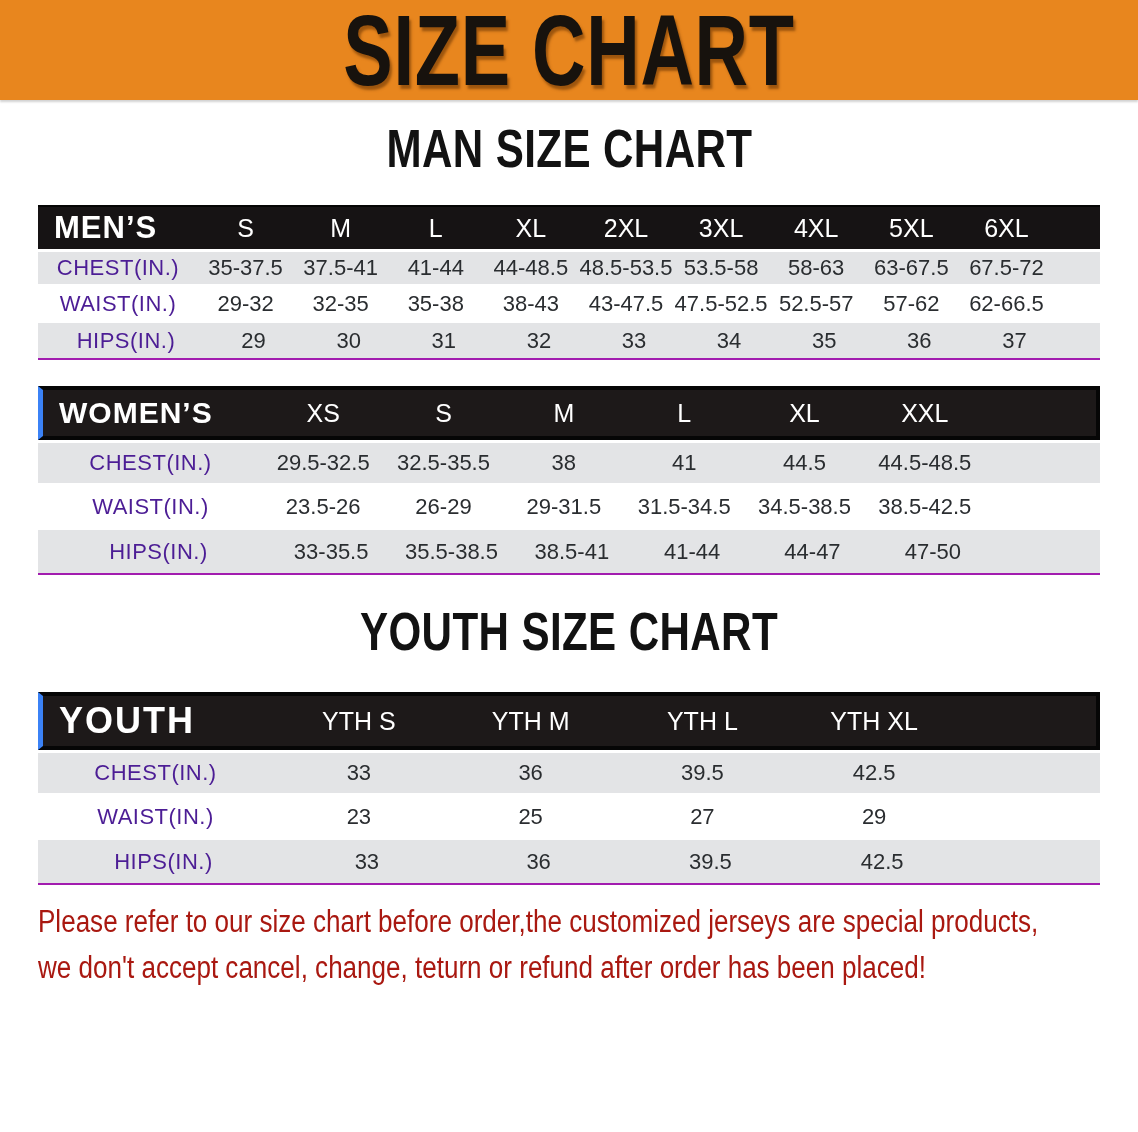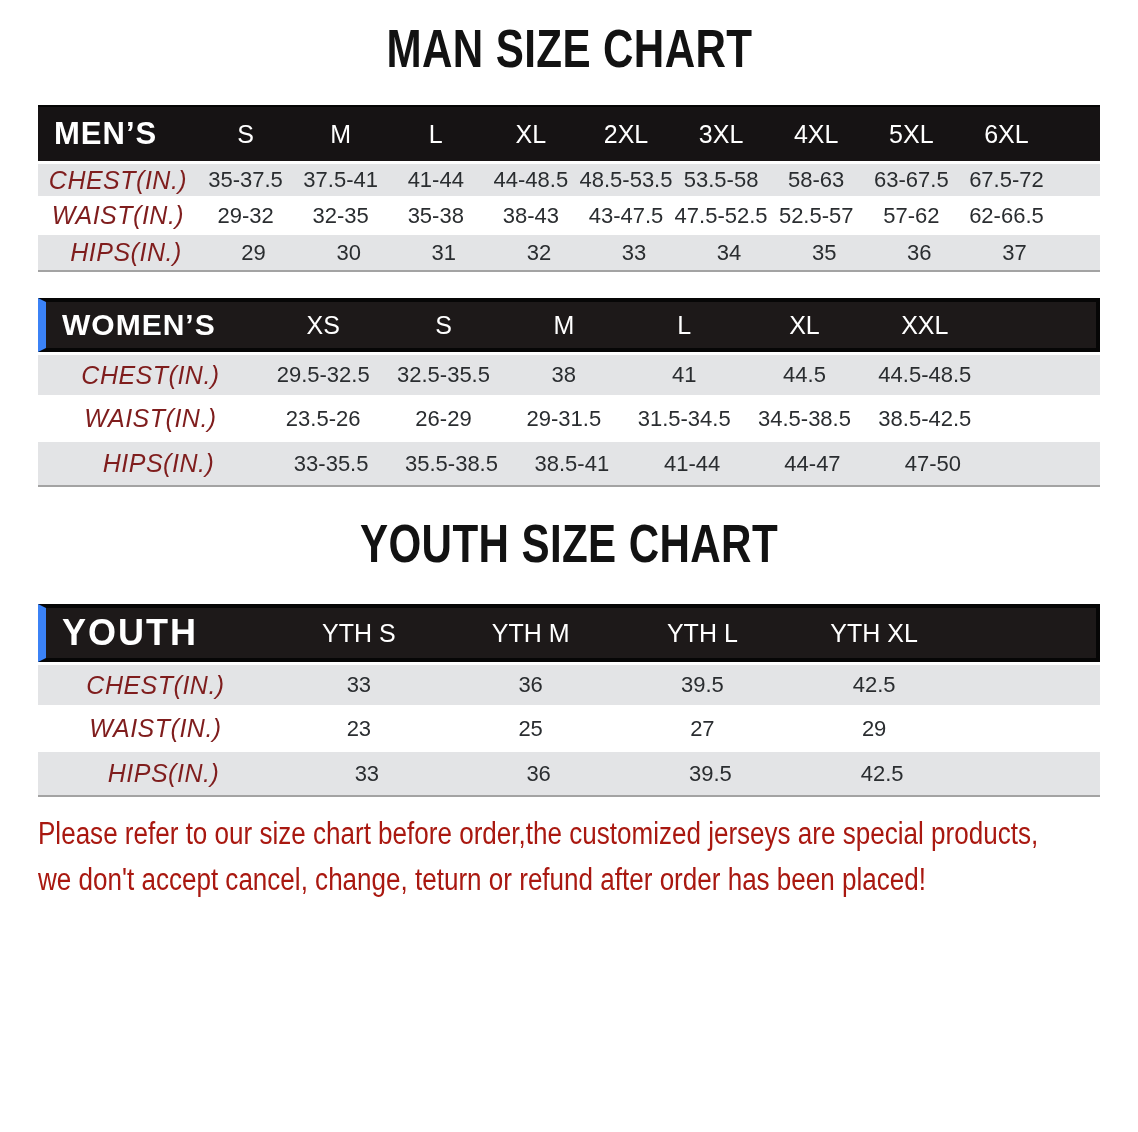--- a/index.html
+++ b/index.html
@@ -40,58 +40,61 @@
     width:1062px; margin:0 38px;
   }
   .sec-0 .size-table{ margin-top:20px; }
   .sec-1 .size-table{ margin-top:26px; }
   .sec-2 .size-table{ margin-top:24px; }
   thead tr{ background:#161314; }
   thead th{ color:#ffffff; font-weight:400; font-size:25px; text-align:center; }
   thead th.corner{
     text-align:left; padding-left:16px; font-weight:700; letter-spacing:1px;
   }
-  .tbl-0 thead tr{ height:56px; }
+  .tbl-0 thead tr{ height:44px; }
   .tbl-0 thead th{ border-top:2px solid #050505; }
   .tbl-0 thead th.corner{ font-size:31px; }
   .tbl-1 thead tr{ height:54px; }
   .tbl-2 thead tr{ height:58px; }
   .tbl-1 thead th, .tbl-2 thead th{
     background:#1d1919; border-top:4px solid #060606; border-bottom:4px solid #060606;
   }
-  .tbl-1 thead th:first-child, .tbl-2 thead th:first-child{ border-left:8px solid #3b82f6; }
+  .tbl-1 thead th:first-child, .tbl-2 thead th:first-child{ border-left:5px solid #3b82f6; }
   .tbl-1 thead th:last-child,  .tbl-2 thead th:last-child{ border-right:4px solid #060606; }
   .tbl-1 thead th.corner{ font-size:30px; }
   .tbl-2 thead th.corner{ font-size:36px; letter-spacing:2px; }
   tbody tr:nth-child(odd){ background:#E3E4E6; }
   tbody tr:nth-child(even){ background:#ffffff; }
   tbody tr:first-child td{ border-top:3px solid #ffffff; }
   tbody td{ border-bottom:2px solid #ffffff; text-align:center;
             font-size:22px; color:#2a2d30; }
-  tbody tr:last-child td{ border-bottom:2px solid #a3a3a3;padding-left:16px; }
-  tbody td.row-label{ font-size:25px; color:#7f1d1d; letter-spacing:0.5px;font-style:italic; }
+  tbody tr:last-child td{ border-bottom:2px solid #a21caf;padding-left:16px; }
+  tbody td.row-label{ font-size:22px; color:#4c1d95; letter-spacing:0.5px; }
   .tbl-0 tbody tr{ height:37px; }
   .tbl-1 tbody tr{ height:45px; }
   .tbl-2 tbody tr{ height:45px; }
   .tbl-0 .col-label{ width:160px; }  .tbl-0 .col-spacer{ width:46px; }
   .tbl-1 .col-label{ width:225px; }  .tbl-1 .col-spacer{ width:115px; }
   .tbl-2 .col-label{ width:235px; }  .tbl-2 .col-spacer{ width:140px; }
   
   .disclaimer{ margin:14px 0 0 38px; }
   .d-line{
     display:block; white-space:nowrap;
     font-size:31px; line-height:46px; color:#A91810;
     transform:scaleX(0.84); transform-origin:left center;
   }
 </style>
 </head>
 <body>
 
 <div class="page">
 
+  <header class="banner">
+    <span class="banner-title">SIZE CHART</span>
+  </header>
 
   <main id="sections">
   <section class="size-section sec-0">
     <h2 class="section-heading"><span class="condensed">MAN SIZE CHART</span></h2>
     <table class="size-table tbl-0">
           <colgroup>
             <col class="col-label">
             <col>
             <col>
             <col>

